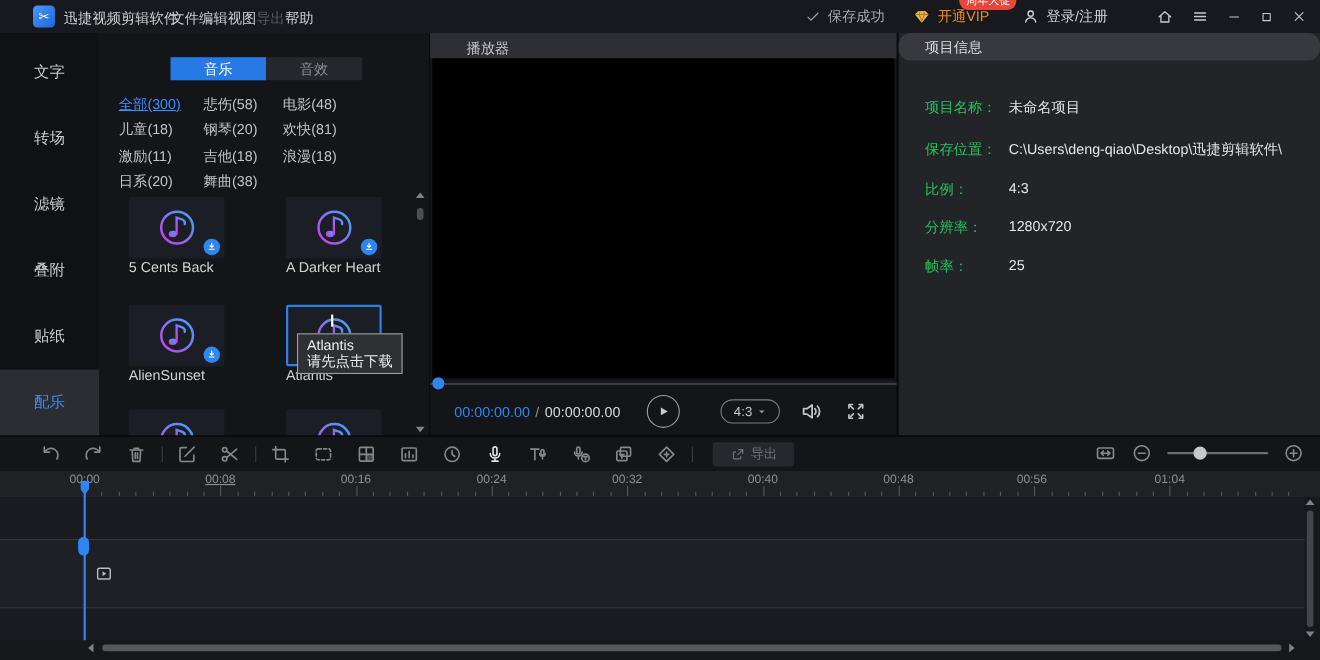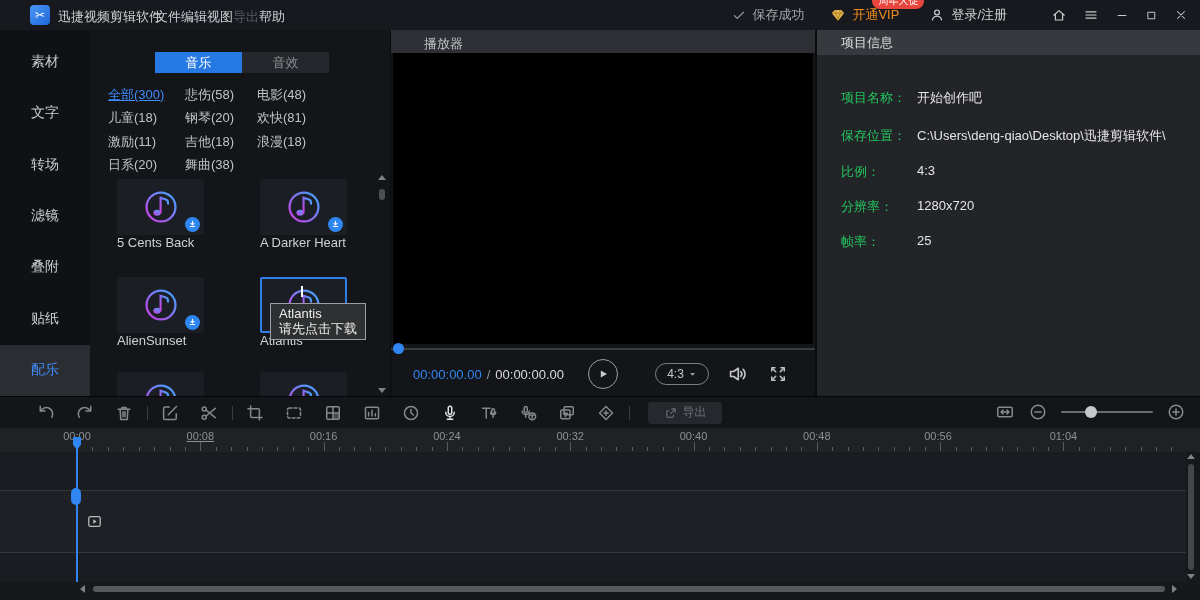--- a/index.html
+++ b/index.html
@@ -65,21 +65,21 @@
             box-sizing:border-box;display:flex;align-items:center;justify-content:center;color:#c8cacd;}
   .play-btn svg{width:16px;height:16px;}
   .ratio-pill{position:absolute;left:264px;width:54px;height:22px;border:1.3px solid #7a7d82;border-radius:11px;
               box-sizing:border-box;display:flex;align-items:center;justify-content:center;gap:4px;
               font-size:12px;color:#c5c7ca;}
   .ratio-pill svg{width:9px;height:9px;color:#9a9da2;}
   .vol-ic{position:absolute;left:336px;color:#c2c4c8;}
   .fs-ic{position:absolute;left:377px;color:#c2c4c8;}
   
   .project{position:absolute;left:817px;top:30px;width:383px;height:366px;background:#232428;}
-  .pjhead{height:25px;background:#37393e;display:flex;align-items:center;padding-left:24px;font-size:13px;color:#dcdee0;}
+  .pjhead{height:25px;background:#37393e;display:flex;align-items:center;padding-left:24px;font-size:13px;color:#dcdee0;border-radius:11px;}
   .pjrow{position:absolute;left:24px;font-size:13px;color:#22c55e;}
   .pjval{position:absolute;left:100px;font-size:13px;color:#e4e5e7;white-space:nowrap;}
   
   .toolbar{position:absolute;left:0;top:396px;width:1200px;height:32px;background:#141519;border-top:1px solid #060709;
            box-sizing:border-box;display:flex;align-items:center;padding-left:36px;}
   .toolbar .ti{width:20px;height:20px;color:#85888d;margin-right:19px;flex:none;}
   .toolbar .ti.bright{color:#dfe1e4;}
   .tdiv{width:1px;height:14px;background:#3a3c41;margin:0 12px 0 -6px;flex:none;}
   .export-btn{margin-left:6px;width:74px;height:22px;background:#26282d;border-radius:3px;display:flex;
               align-items:center;justify-content:center;gap:5px;font-size:12px;color:#6f7378;flex:none;}
@@ -185,21 +185,20 @@
         </span>
       <span class="win-ic" id="slot-close">
           <svg class="ic " width="14" height="14" viewBox="0 0 16 16" fill="none" stroke="currentColor" stroke-width="1.2" stroke-linecap="round" stroke-linejoin="round">
             <path d="M4 4l8 8M12 4l-8 8"></path>
           </svg>
         </span>
     </div>
   </div>
 
   <nav class="sidebar">
-      <div class="side-item">素材</div>
       <div class="side-item">文字</div>
       <div class="side-item">转场</div>
       <div class="side-item">滤镜</div>
       <div class="side-item">叠附</div>
       <div class="side-item">贴纸</div>
       <div class="side-item active">配乐</div>
     </nav>
 
   <section class="music-panel">
     <div class="mtabs">
@@ -351,21 +350,21 @@
         </span>
     </div>
   </section>
 
   <section class="project">
     <div class="pjhead">
       <span>项目信息</span>
     </div>
     <div id="pj-fields">
         <div class="pjrow" style="top: 59px;">项目名称：</div>
-        <div class="pjval" style="top: 59px;">开始创作吧</div>
+        <div class="pjval" style="top: 59px;">未命名项目</div>
         <div class="pjrow" style="top: 97px;">保存位置：</div>
         <div class="pjval" style="top: 97px;">C:\Users\deng-qiao\Desktop\迅捷剪辑软件\</div>
         <div class="pjrow" style="top: 133px;">比例：</div>
         <div class="pjval" style="top: 133px;">4:3</div>
         <div class="pjrow" style="top: 168px;">分辨率：</div>
         <div class="pjval" style="top: 168px;">1280x720</div>
         <div class="pjrow" style="top: 203px;">帧率：</div>
         <div class="pjval" style="top: 203px;">25</div>
       </div>
   </section>

